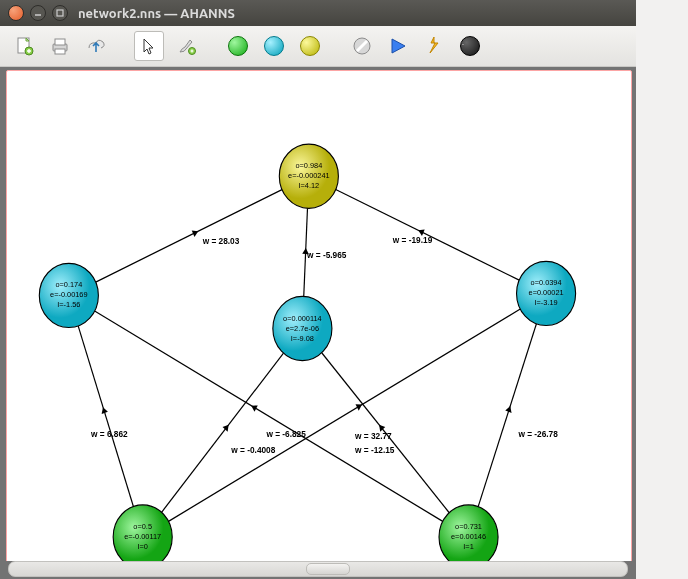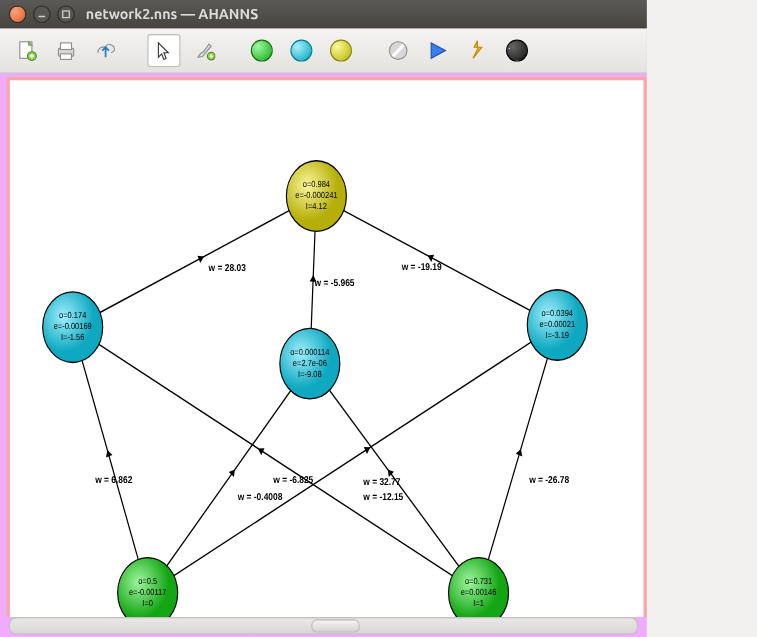--- a/index.html
+++ b/index.html
@@ -1,16 +1,16 @@
 <!DOCTYPE html>
 <html><head>
 <meta charset="utf-8">
 <style>
   html, body { margin: 0; padding: 0; font-family: "Ubuntu", "Segoe UI", sans-serif; background: #f2f1f0; }
-  #app { width: 588px; height: 579px; position: relative; background: #f0abfc; box-sizing: border-box; }
+  #app { width: 636px; height: 579px; position: relative; background: #737373; box-sizing: border-box; }
 
   
   .titlebar {
     height: 26px; display: flex; align-items: center; padding: 0 8px;
     background: linear-gradient(to bottom, #5a5955, #45443f);
     color: #ddd; font-size: 13px; font-weight: bold;
   }
   .winbtns { display: flex; gap: 6px; margin-right: 10px; }
   .winbtn { width: 14px; height: 14px; border-radius: 50%; background: #575651; border: 1px solid #2e2d2a; display:flex; align-items:center; justify-content:center; }
   .winbtn.close { background: radial-gradient(circle at 30% 30%, #f7a27a, #e55e2b); }
@@ -28,21 +28,21 @@
   .sep { width: 8px; }
   .dot { width: 18px; height: 18px; border-radius: 50%; }
   .dot.green  { background: radial-gradient(circle at 30% 30%, #9ff79f, #12aa12); border:1px solid #0b730b; }
   .dot.cyan   { background: radial-gradient(circle at 30% 30%, #a7f1ff, #009fb8); border:1px solid #017a8c; }
   .dot.yellow { background: radial-gradient(circle at 30% 30%, #fdf99c, #b6b200); border:1px solid #8a8600; }
   .dot.black  { background: radial-gradient(circle at 30% 30%, #666, #111); border:1px solid #000; }
   .dot.black::after { content:"·"; color:#fff; font-size:8px; position:relative; top:-5px; left:1px; }
 
   
   .canvas-wrap { position: absolute; top: 66px; left: 0; right: 0; bottom: 18px; overflow: hidden; padding: 4px 6px 0 6px; box-sizing:border-box; }
-  .canvas { background: #fff; border: 3px solid #fca5a5; border-radius: 2px; width: 100%; height: 100%; position: relative; }
+  .canvas { background: #fff; border: 1px solid #fca5a5; border-radius: 2px; width: 100%; height: 100%; position: relative; }
   svg.net { width: 100%; height: 100%; display: block; }
 
   .node circle { stroke: #000; stroke-width: 1.2; }
   .node .in   { fill: url(#gGreen); }
   .node .hid  { fill: url(#gCyan); }
   .node .out  { fill: url(#gYellow); }
   .node text  { font-size: 8px; font-family: sans-serif; }
   .elabel { font-size: 9px; font-family: sans-serif; font-weight: bold; }
 
   

